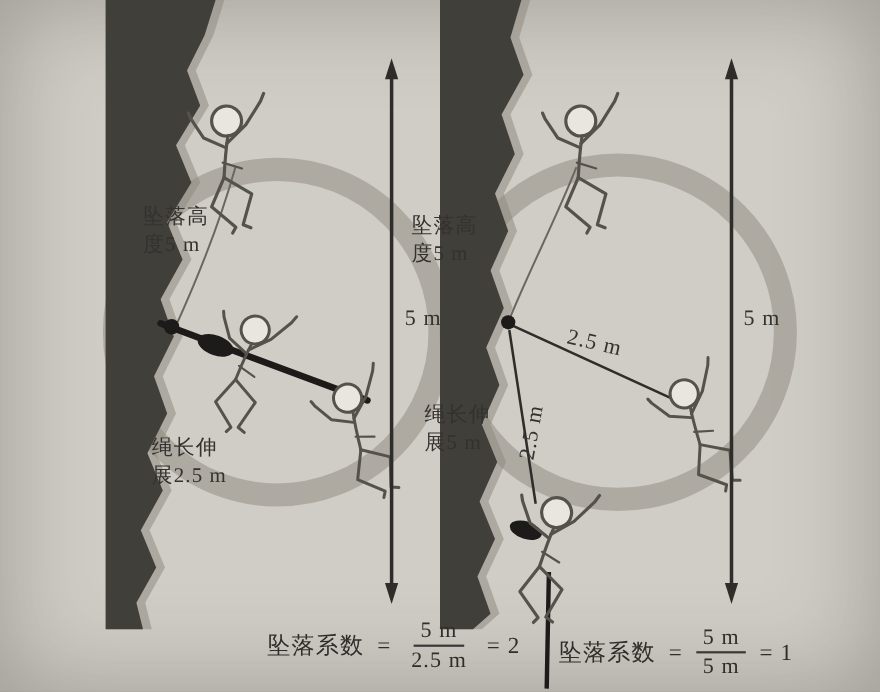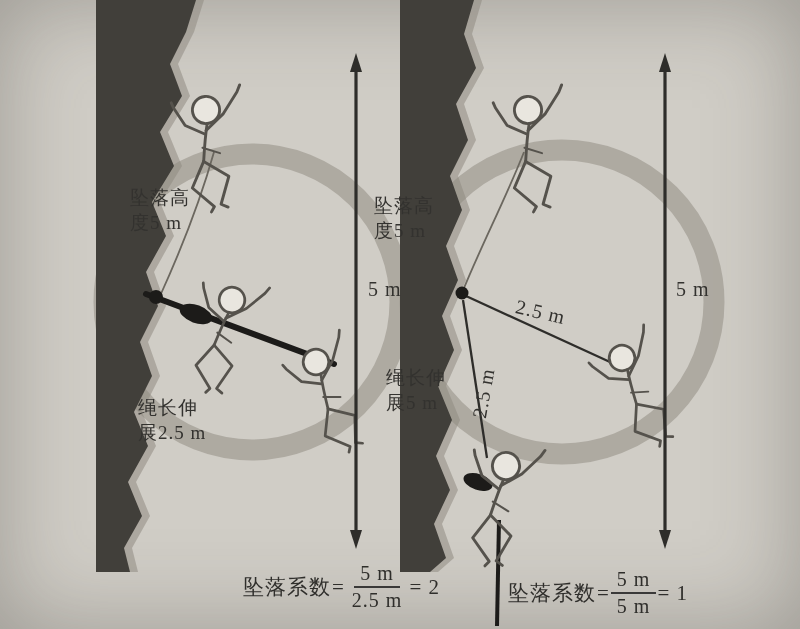--- a/index.html
+++ b/index.html
@@ -23,21 +23,21 @@
     color:#33322f;
   }
   .label .ln{display:block;}
   .dist{font-size:20px;}
   .rot-diag{transform:rotate(13deg);transform-origin:left center;}
   .rot-vert{transform:rotate(-80deg);transform-origin:center center;}
   .formula{
     position:absolute;
     display:flex;
     align-items:center;
-    gap:1px;
+    gap:12px;
     font-size:21px;
     color:#2f2e2b;
     letter-spacing:1px;
     text-align:right;
   }
   .frac{display:inline-flex;flex-direction:column;align-items:center;line-height:1.15;font-size:20px;}
   .frac .num{padding:0 6px 1px 6px;border-bottom:2px solid #3a3938;}
   .frac .den{padding:1px 6px 0 6px;}
 </style>
 </head>

